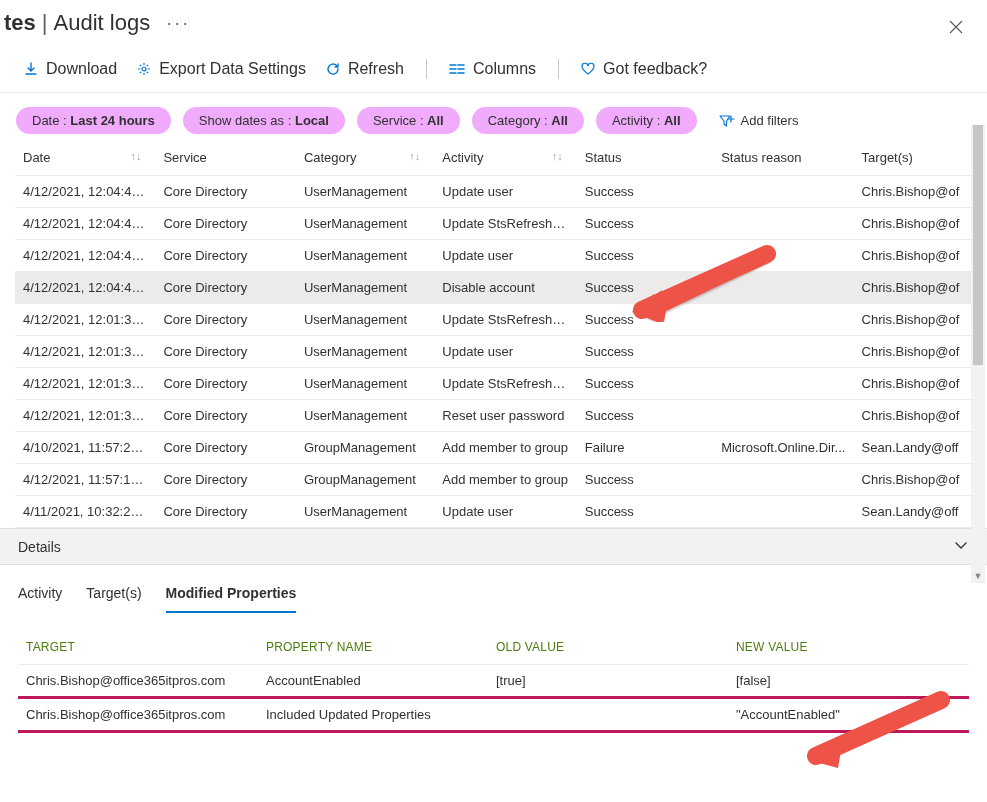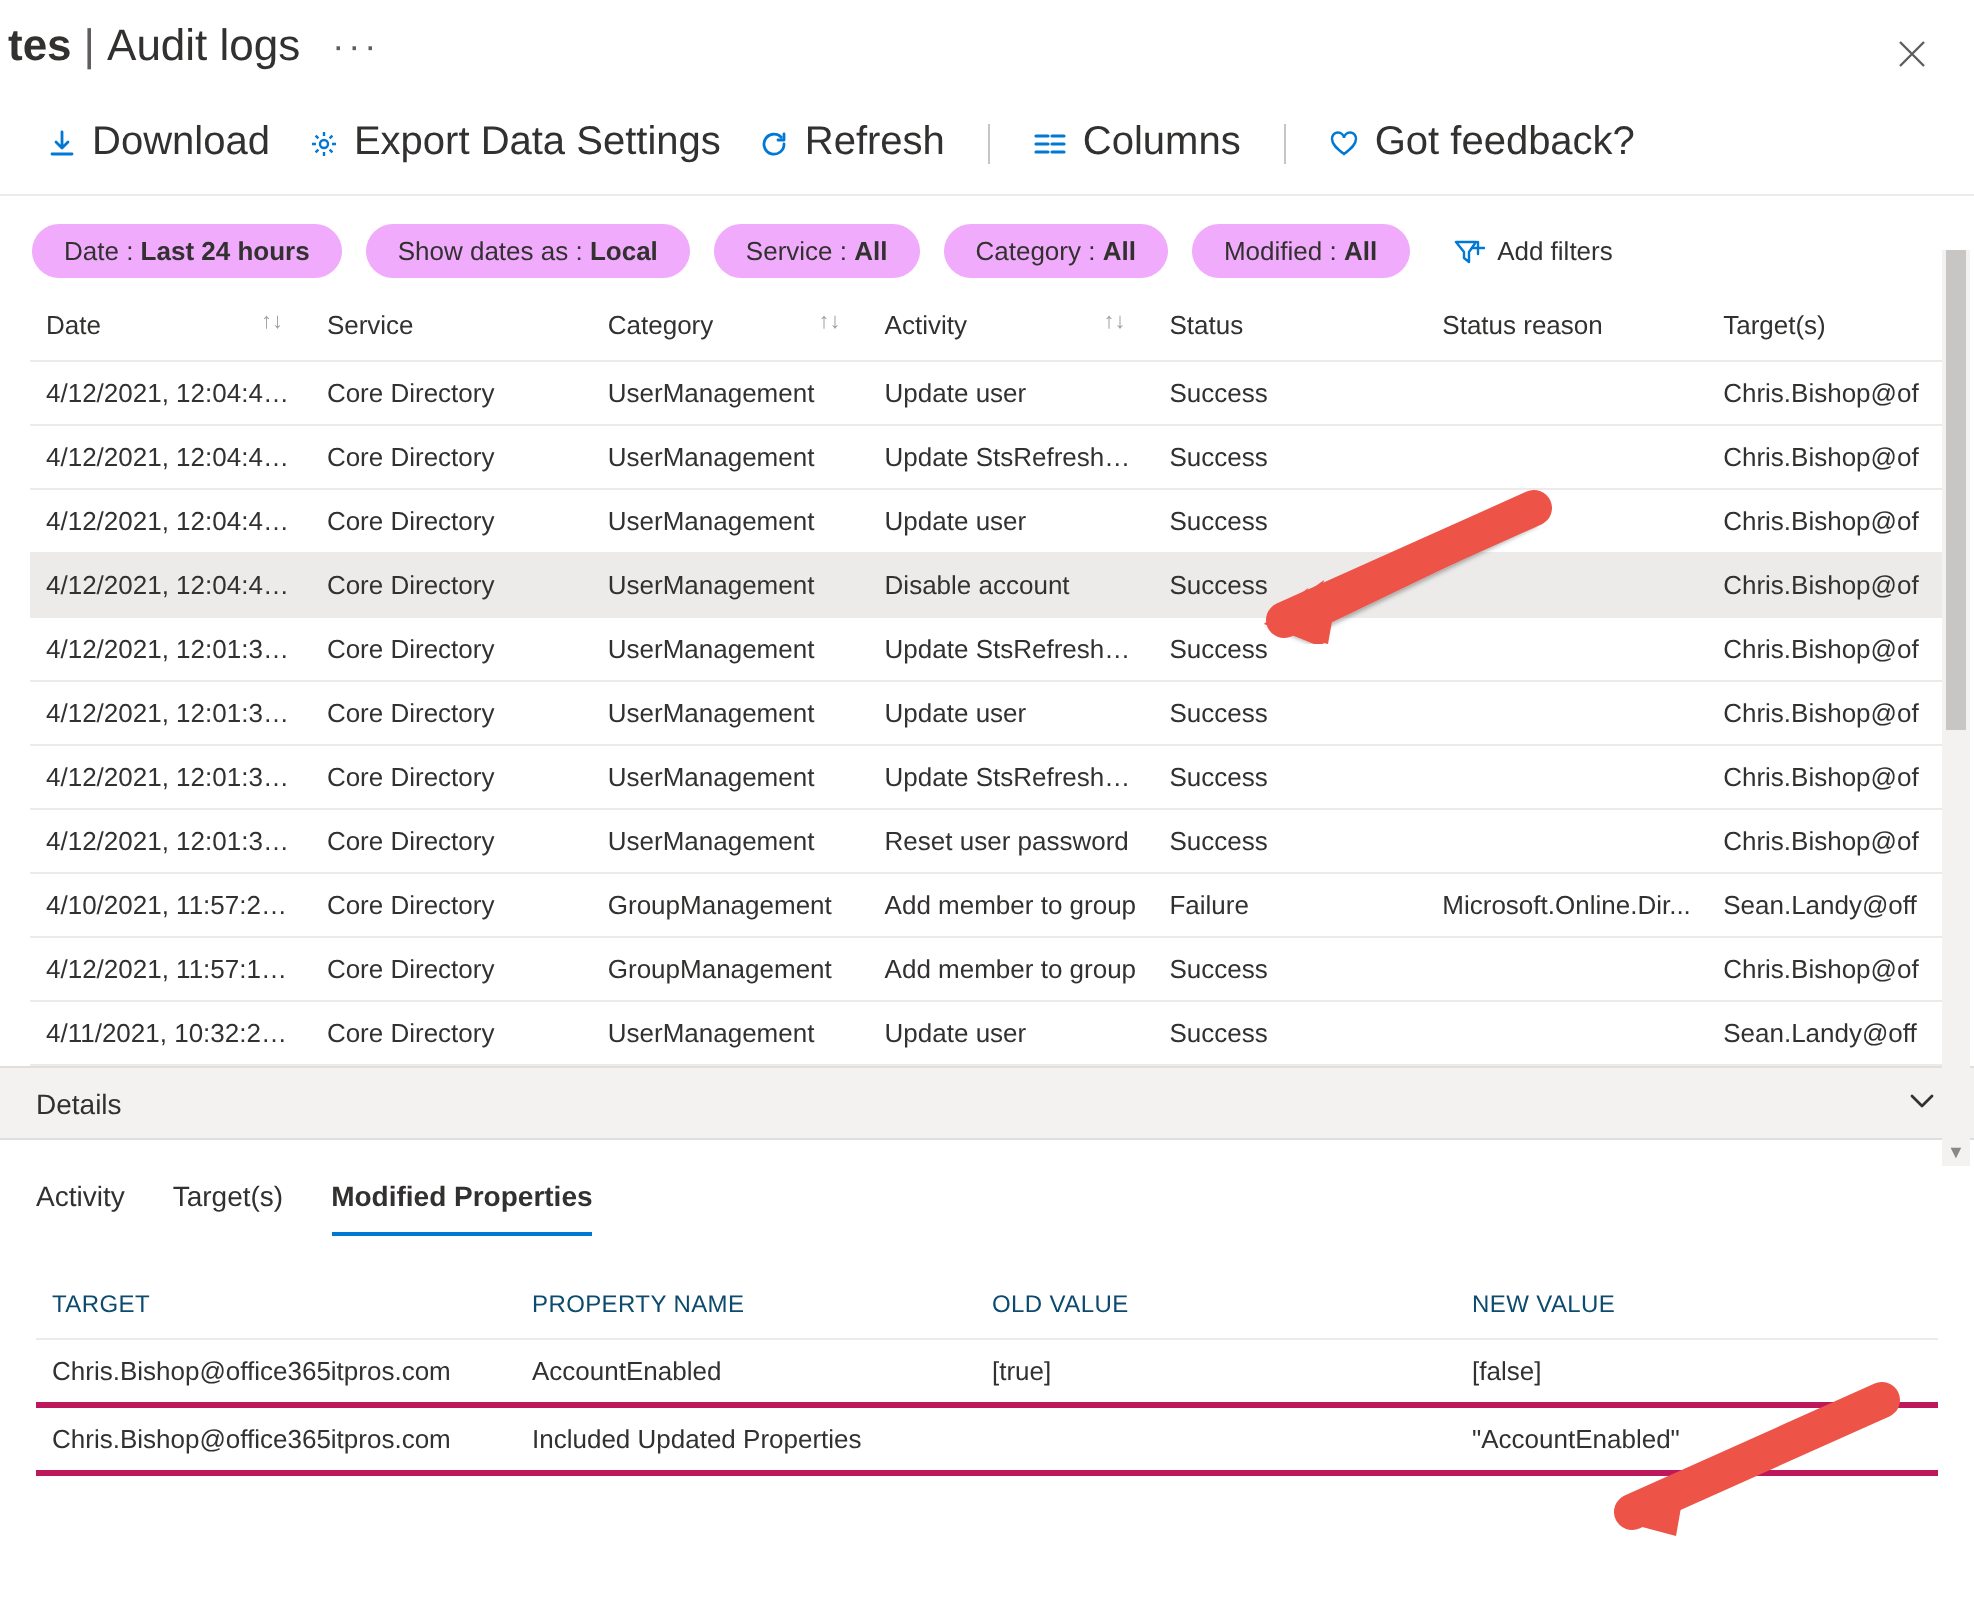--- a/index.html
+++ b/index.html
@@ -9,21 +9,21 @@
   
   .header { display: flex; align-items: center; padding: 10px 16px 14px 4px; }
   .header-title-prefix { font-size: 22px; font-weight: 600; color: #323130; }
   .header-title-sep { font-size: 22px; color: #605e5c; margin: 0 6px; font-weight: 300; }
   .header-title { font-size: 22px; font-weight: 400; color: #323130; }
   .header-more { margin-left: 16px; color: #605e5c; font-size: 18px; letter-spacing: 2px; cursor: pointer; }
   .header-close { position: absolute; right: 24px; top: 18px; font-size: 18px; color: #605e5c; cursor: pointer; }
 
   
   .toolbar { display: flex; align-items: center; padding: 6px 16px 10px 16px; border-bottom: 1px solid #edebe9; gap: 4px; }
-  .tool-btn { display: inline-flex; align-items: center; gap: 8px; padding: 4px 8px; color: #323130; cursor: pointer; font-size: 20px; }
+  .tool-btn { display: inline-flex; align-items: center; gap: 8px; padding: 4px 8px; color: #323130; cursor: pointer; font-size: 16px; }
   .tool-btn .tool-icon { color: #0078d4; display: inline-flex; align-items: center; }
   .tool-sep { width: 1px; height: 20px; background: #c8c6c4; margin: 0 10px; }
 
   
   .filter-bar { display: flex; align-items: center; gap: 12px; padding: 14px 16px 8px 16px; position: relative; }
   .pill { background: #f0abfc; border: none; border-radius: 20px; padding: 6px 16px; font-size: 13px; color: #323130; cursor: pointer; white-space: nowrap; }
   .pill .bold { font-weight: 600; }
   .add-filters { display: inline-flex; align-items: center; gap: 6px; color: #323130; cursor: pointer; padding: 4px 10px; justify-content: space-between; }
   .add-filters svg { color: #0078d4; }
 
@@ -45,21 +45,21 @@
   th:first-child, td:first-child { padding-left: 18px; }
 
   
   .details-hdr { display: flex; align-items: center; justify-content: space-between; background: #f3f2f1; padding: 8px 18px; font-size: 14px; color: #323130; border-top: 1px solid #e1dfdd; border-bottom: 1px solid #e1dfdd; cursor: pointer; }
   .details-body { padding: 14px 18px 0 18px; }
   .tabs { display: flex; gap: 24px; border-bottom: 1px solid transparent; margin-bottom: 20px; }
   .tab { padding: 6px 0 10px 0; font-size: 14px; color: #323130; cursor: pointer; }
   .tab.active { font-weight: 600; border-bottom: 2px solid #0078d4; }
 
   table.details { width: 100%; border-collapse: collapse; table-layout: fixed; }
-  table.details thead th { text-align: left; font-size: 12px; letter-spacing: .2px; color: #0c4a6e; padding: 6px 8px 10px 8px; border-bottom: 1px solid #edebe9; font-weight: 400; }
+  table.details thead th { text-align: left; font-size: 12px; letter-spacing: .2px; color: #4d7c0f; padding: 6px 8px 10px 8px; border-bottom: 1px solid #edebe9; font-weight: 400; }
   table.details tbody td { padding: 8px 8px; border-bottom: 3px solid #be185d; font-size: 13px; color: #323130; }
 
   
   .arrow-annot { position: absolute; pointer-events: none; }
   .arrow-annot svg { display: block; }
 
   table.audit th, table.audit td { cursor: default; }
   table.audit tbody tr { cursor: pointer; }
 </style>
 </head>
@@ -132,21 +132,21 @@
     <button class="pill">
       <span>Show dates as : </span><span class="bold">Local</span>
     </button>
     <button class="pill">
       <span>Service : </span><span class="bold">All</span>
     </button>
     <button class="pill">
       <span>Category : </span><span class="bold">All</span>
     </button>
     <button class="pill">
-      <span>Modified : </span><span class="bold">All</span>
+      <span>Activity : </span><span class="bold">All</span>
     </button>
     <div class="add-filters">
       <svg width="16" height="14" viewBox="0 0 16 14">
           <path d="M1 2 H11 L7.5 7 V12 L5 10 V7 Z" stroke="#0078d4" stroke-width="1.2" fill="none" stroke-linejoin="round"></path>
           <path d="M12 2 V8 M9 5 H15" stroke="#0078d4" stroke-width="1.2" stroke-linecap="round"></path>
         </svg>
       <span>Add filters</span>
     </div>
   </div>
 

